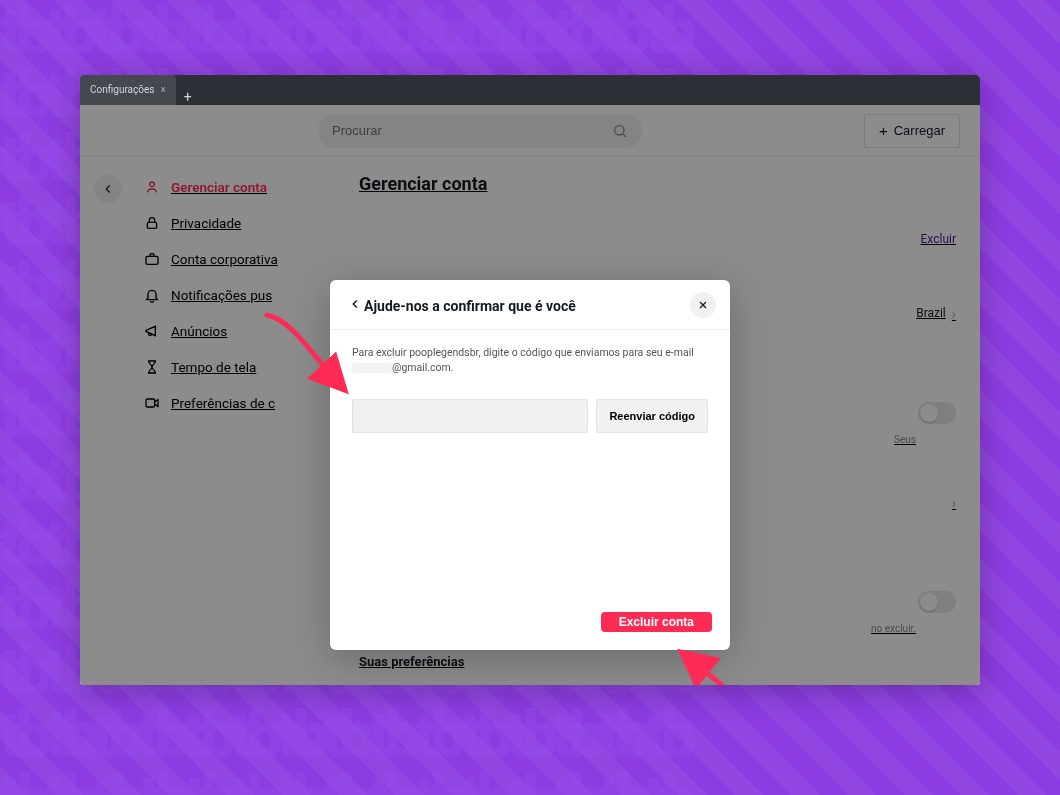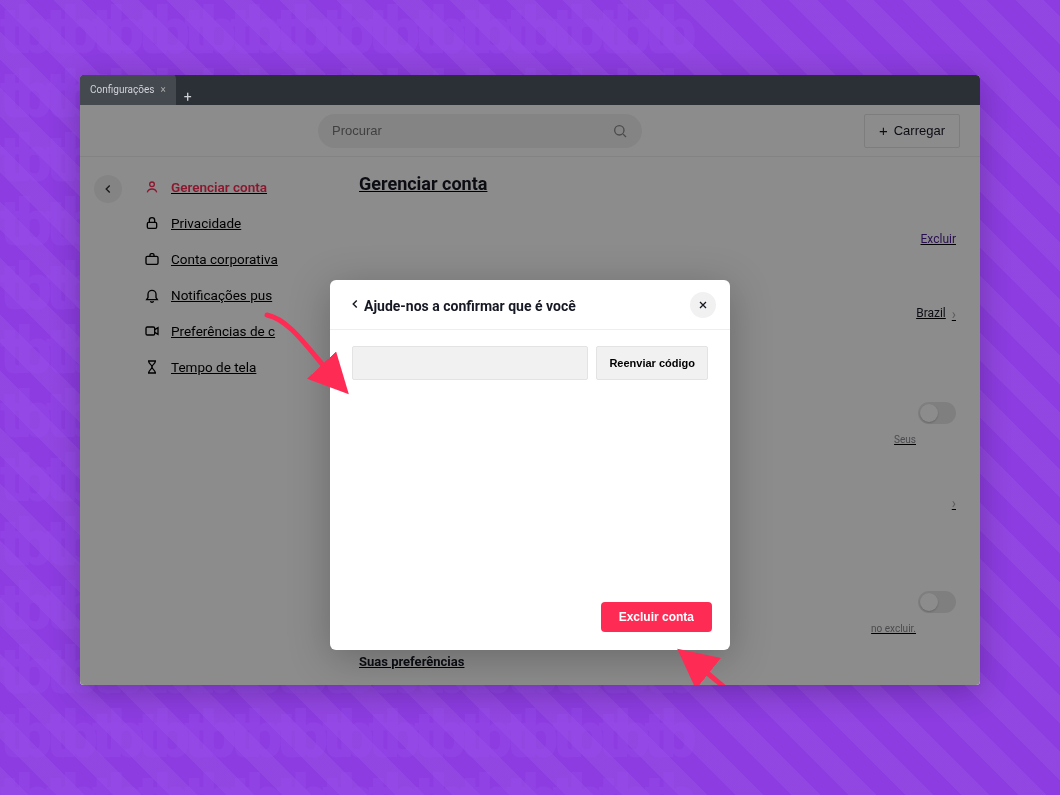--- a/index.html
+++ b/index.html
@@ -215,21 +215,21 @@
     display:flex; align-items:center; justify-content:center;
     font-size:14px; color:#161823; cursor:pointer;
   }
   .modal-body { padding: 16px 22px; flex:1; }
   .modal-msg { font-size:10.5px; color:#555; line-height:1.4; }
   .modal-msg .blur {
     display:inline-block; width:40px; height:10px;
     background:#f3f3f3; border-radius:4px; vertical-align:middle;
   }
   .code-row {
-    display:flex; gap:8px; 
+    display:flex; gap:8px; margin-top:24px;
   }
   .code-input {
     flex:1; height:34px;
     background:#f1f1f2;
     border:1px solid #e3e3e4;
     border-radius:2px;
     font-size:12px;
     padding:0 10px;
   }
   .resend {
@@ -244,21 +244,21 @@
   }
   .modal-footer {
     padding: 14px 18px 18px 18px;
     display:flex; justify-content:flex-end;
   }
   .delete-btn {
     background:#fe2c55;
     color:#fff;
     border:none;
     border-radius:4px;
-    height:30px;
+    height:20px;
     padding:0 18px;
     font-size:12px;
     font-weight:600;
     cursor:pointer;
   }
 
   
   .arrow-svg { position:absolute; pointer-events:none; }
 </style>
 </head>
@@ -352,33 +352,42 @@
             <svg width="16" height="16" viewBox="0 0 24 24" fill="none" stroke="currentColor" stroke-width="2">
                 <path d="M18 16v-5a6 6 0 10-12 0v5l-2 3h16l-2-3z"></path>
                 <path d="M10 21a2 2 0 004 0"></path>
               </svg>
           </span>
           <span>Notificações pus</span>
         </div>
         <div class="side-item">
           <span class="side-icon">
             <svg width="16" height="16" viewBox="0 0 24 24" fill="none" stroke="currentColor" stroke-width="2">
+                <path d="M3 11l14-6v14L3 13v-2z"></path>
+                <path d="M7 13v4a2 2 0 004 0v-2"></path>
+              </svg>
+          </span>
+          <span>Anúncios</span>
+        </div>
+        <div class="side-item">
+          <span class="side-icon">
+            <svg width="16" height="16" viewBox="0 0 24 24" fill="none" stroke="currentColor" stroke-width="2">
+                <path d="M6 3h12M6 21h12M7 3c0 5 5 5 5 9s-5 4-5 9M17 3c0 5-5 5-5 9s5 4 5 9"></path>
+              </svg>
+          </span>
+          <span>Tempo de tela</span>
+        </div>
+        <div class="side-item">
+          <span class="side-icon">
+            <svg width="16" height="16" viewBox="0 0 24 24" fill="none" stroke="currentColor" stroke-width="2">
                 <rect x="3" y="6" width="13" height="12" rx="2"></rect>
                 <path d="M16 10l5-3v10l-5-3"></path>
               </svg>
           </span>
           <span>Preferências de c</span>
-        </div>
-        <div class="side-item">
-          <span class="side-icon">
-            <svg width="16" height="16" viewBox="0 0 24 24" fill="none" stroke="currentColor" stroke-width="2">
-                <path d="M6 3h12M6 21h12M7 3c0 5 5 5 5 9s-5 4-5 9M17 3c0 5-5 5-5 9s5 4 5 9"></path>
-              </svg>
-          </span>
-          <span>Tempo de tela</span>
         </div>
       </div>
 
       <div class="main">
         <div class="main-title">Gerenciar conta</div>
 
         <div class="row">
           <span></span>
           <span class="excluir-link">Excluir</span>
         </div>
@@ -434,20 +443,24 @@
             </svg>
         </span>
         <span class="modal-title">Ajude-nos a confirmar que é você</span>
         <span class="modal-close">
           <svg width="12" height="12" viewBox="0 0 24 24" fill="none" stroke="currentColor" stroke-width="2.5">
               <path d="M6 6l12 12M18 6L6 18"></path>
             </svg>
         </span>
       </div>
       <div class="modal-body">
+        <div class="modal-msg">
+          <span>Para excluir pooplegendsbr, digite o código que enviamos para seu e-mail </span><br>
+          <span class="blur"></span><span>@gmail.com.</span>
+        </div>
         <div class="code-row">
           <input class="code-input" placeholder="" style="">
           <button class="resend">Reenviar código</button>
         </div>
       </div>
       <div class="modal-footer">
         <button class="delete-btn">Excluir conta</button>
       </div>
     </div>
 

